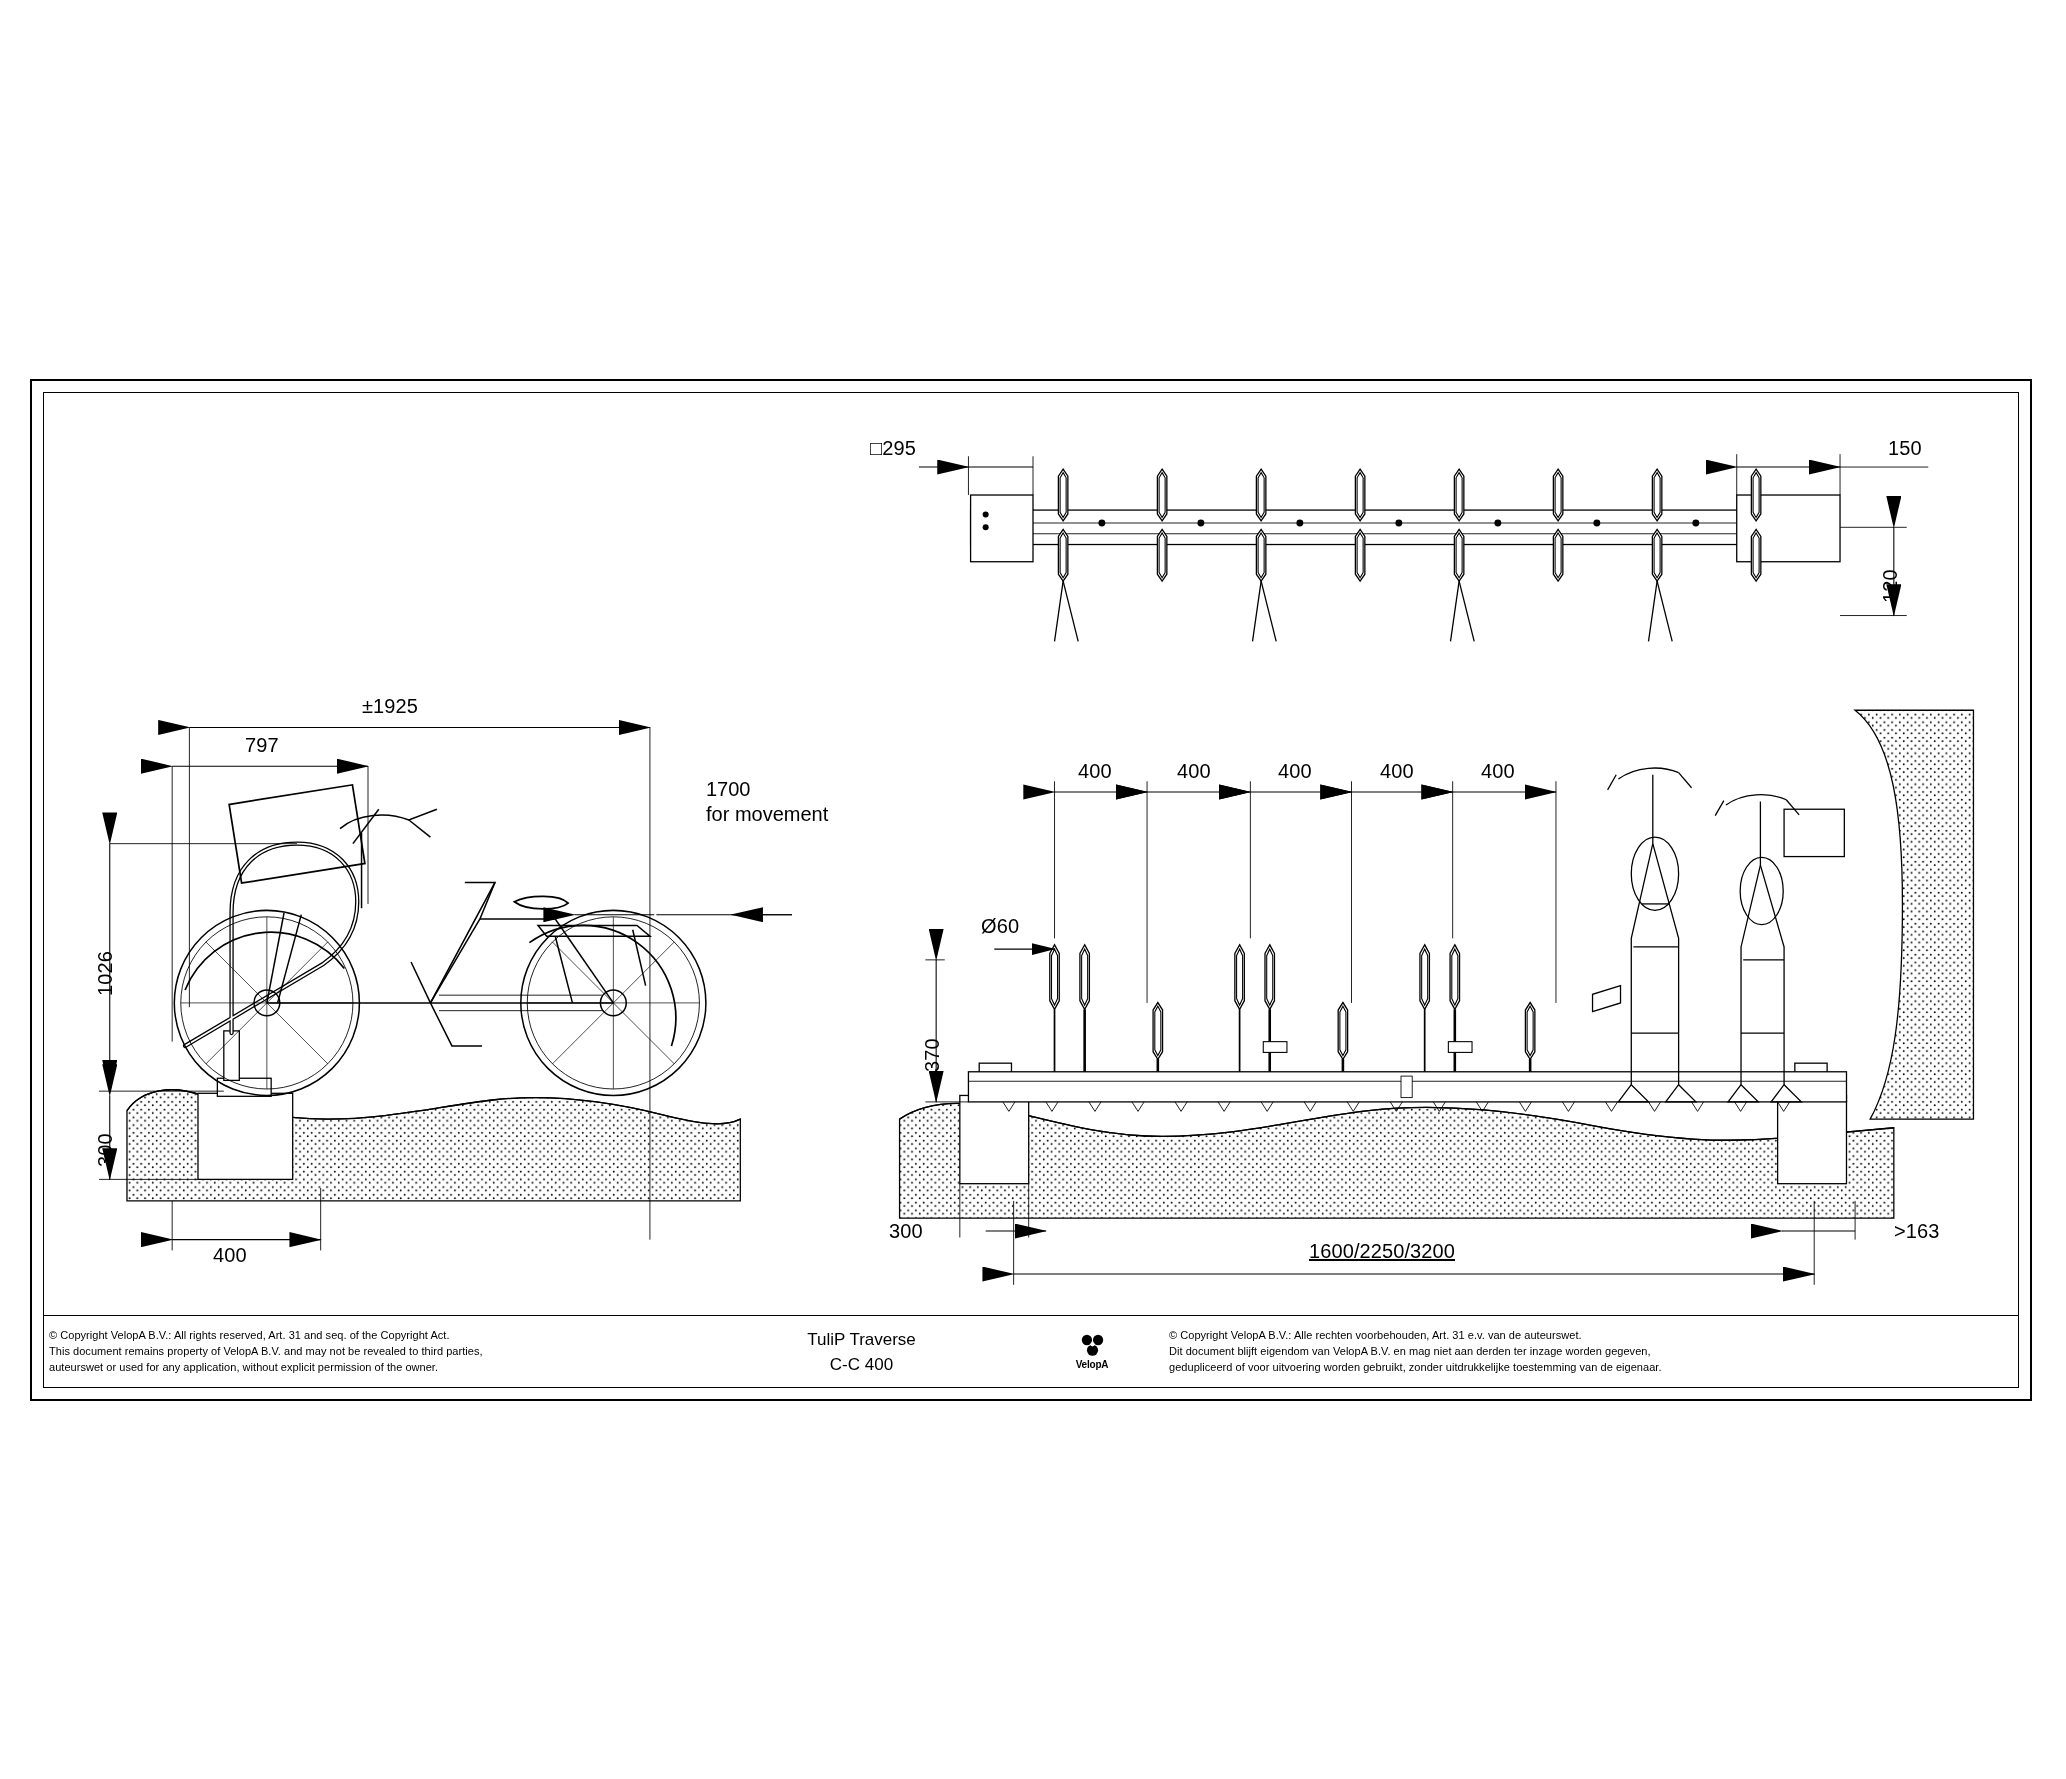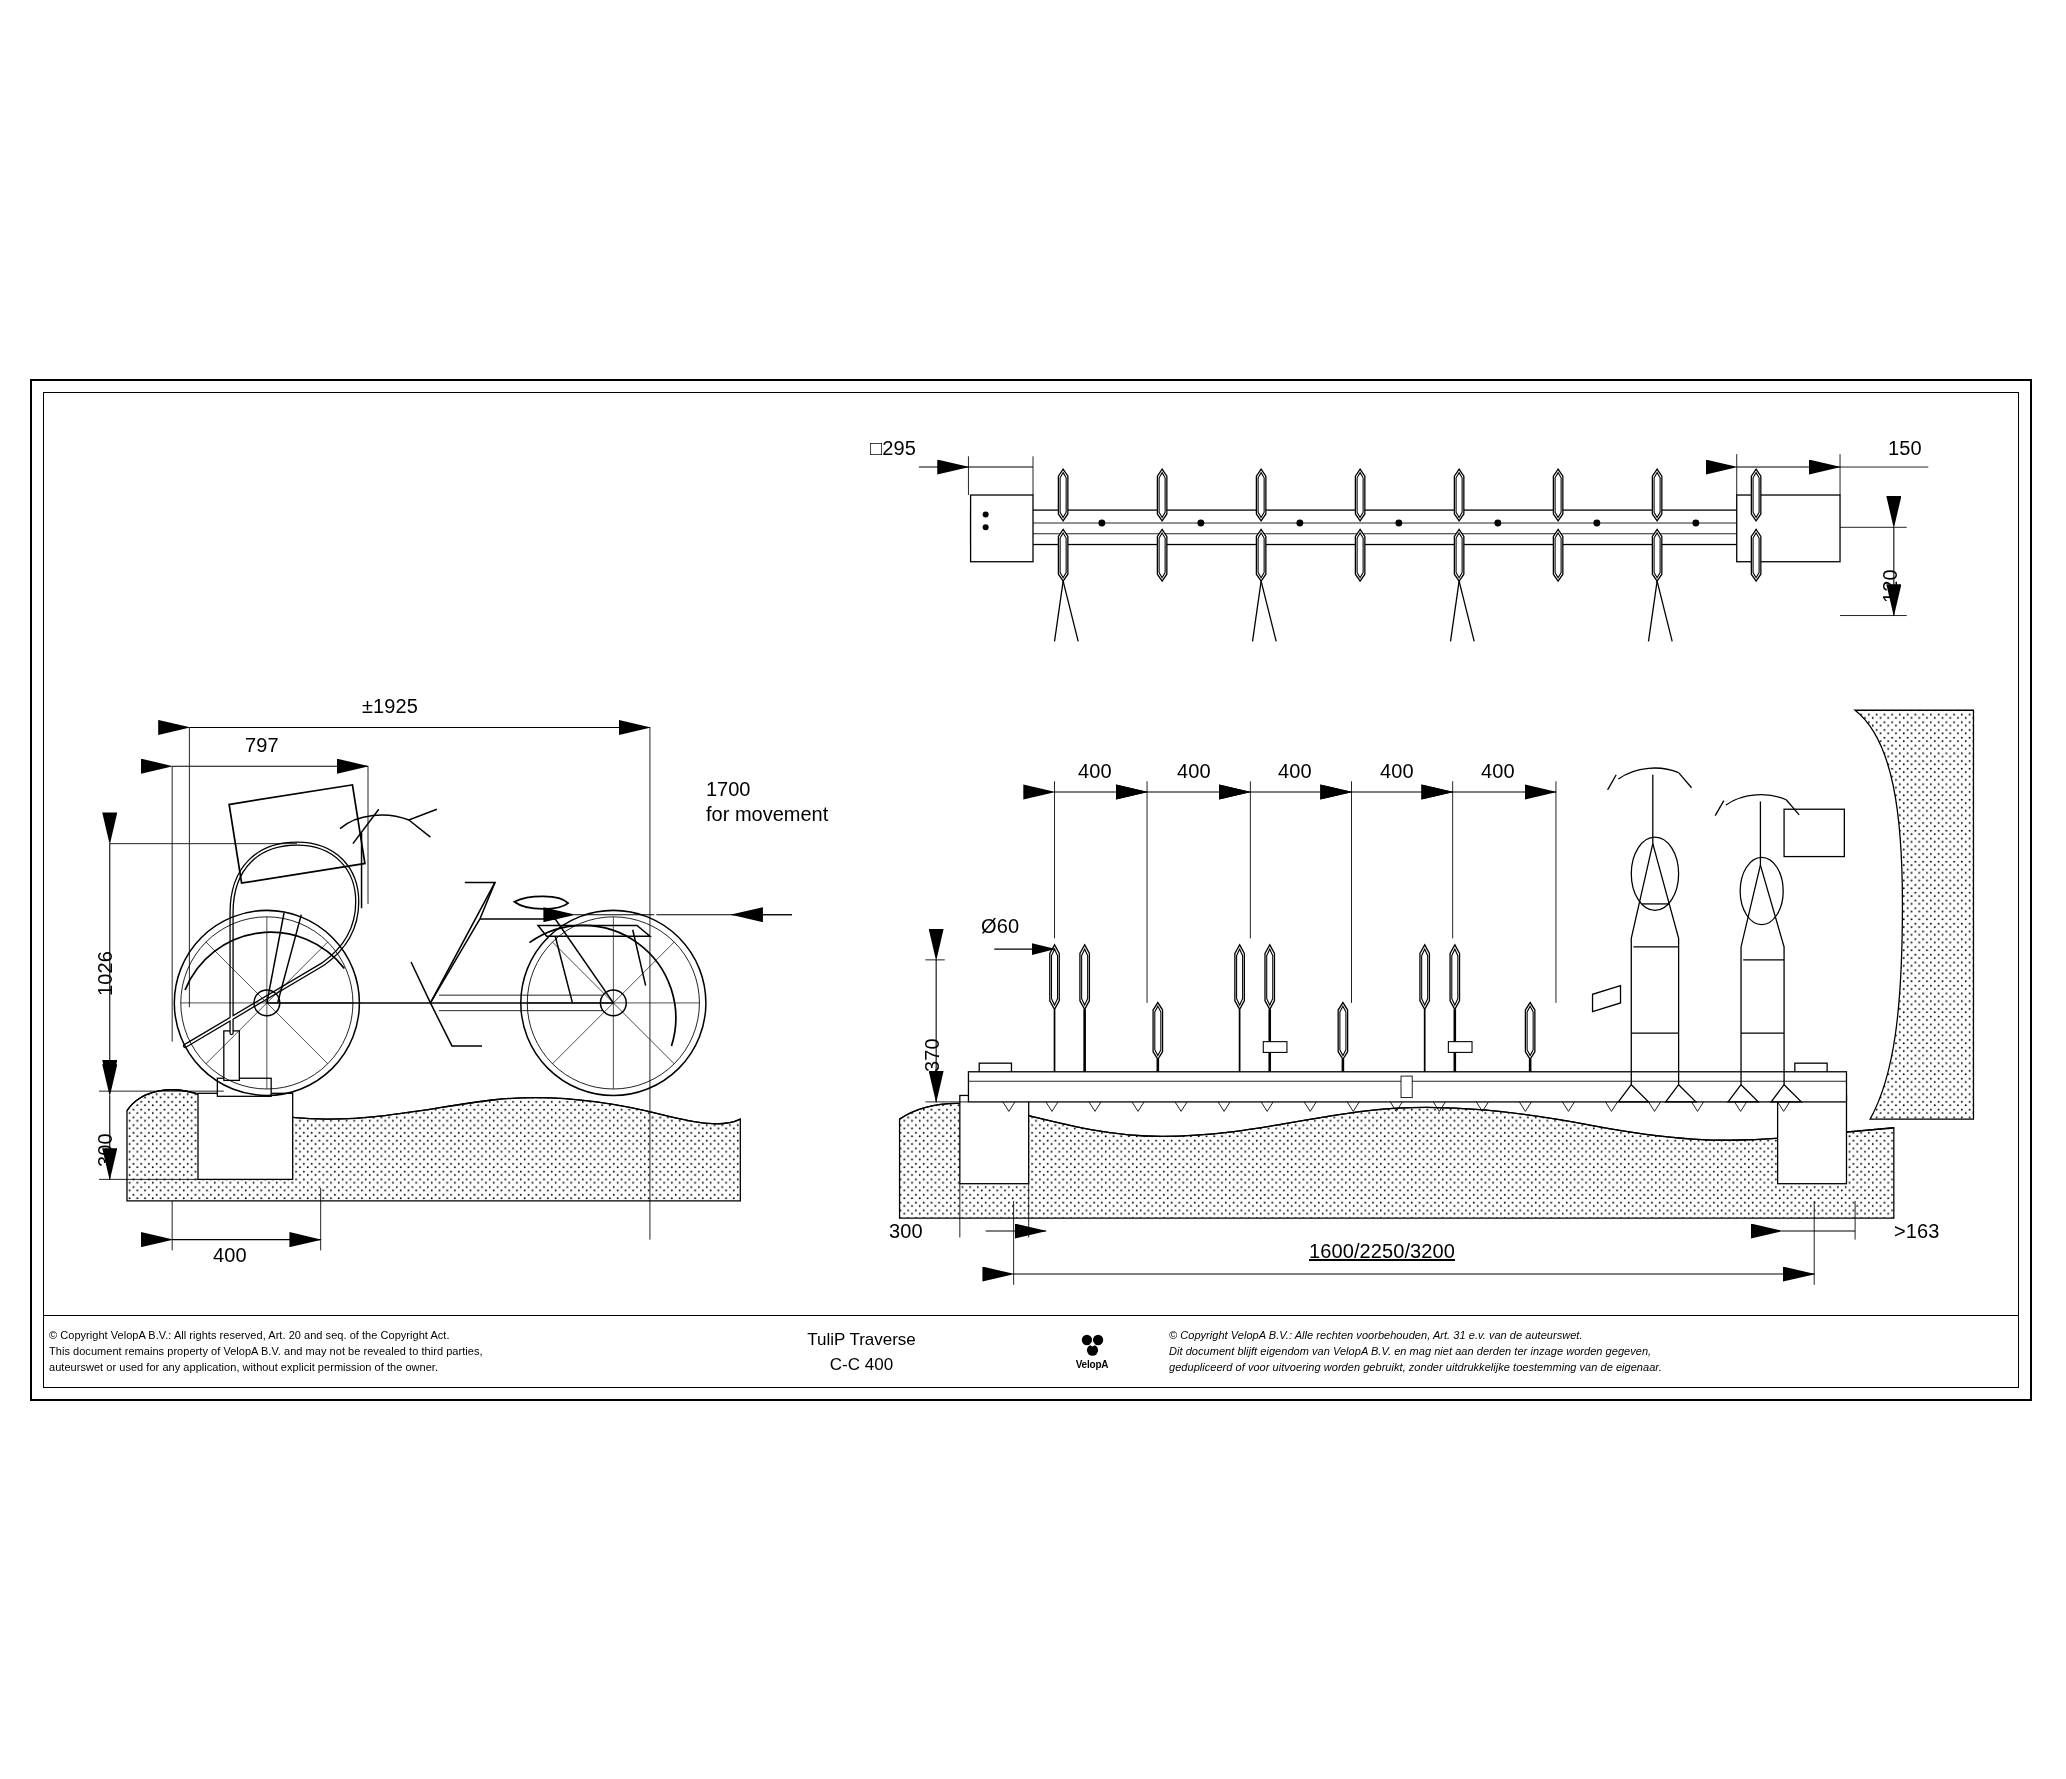--- a/index.html
+++ b/index.html
@@ -56,21 +56,21 @@
     box-sizing: border-box;
     display: flex;
     flex-direction: column;
     justify-content: center;
     padding: 1.7px 6px;
   }
   .tb-copy-left { width: 659px; }
   .tb-name { width: 319px; align-items: center; text-align: center; }
   .tb-logo { width: 142px; align-items: center; justify-content: center; }
   .tb-scale { width: 228px; align-items: center; text-align: center; }
-  .tb-copy-right { width: 628px; text-align: left; font-style: italic; }
+  .tb-copy-right { width: 628px; text-align: left; }
   .tb-copy-left div, .tb-copy-right div {
     font-size: 11px;
     line-height: 1.45;
     letter-spacing: 0.04px;
     white-space: nowrap;
   }
   .tb-name div { font-size: 17px; line-height: 1.5; }
   .tb-scale div { font-size: 17px; line-height: 1.5; }
   
   .logo-wrap {
@@ -495,21 +495,21 @@
   <div class="dim" style="left:1481px; top:760px;">400</div>
 
   <div class="dim" style="left:981px; top:915px;">Ø60</div>
   <div class="dim vert" style="left:921px; top:1072px;">370</div>
   <div class="dim" style="left:889px; top:1220px;">300</div>
   <div class="dim" style="left:1309px; top:1240px;text-decoration:underline;">1600/2250/3200</div>
   <div class="dim" style="left:1894px; top:1220px;">&gt;163</div>
 
   <div class="titleblock">
     <div class="tb-cell tb-copy-left">
-      <div>©  Copyright VelopA B.V.: All rights reserved, Art. 20 and seq. of the Copyright Act.</div>
+      <div>©  Copyright VelopA B.V.: All rights reserved, Art. 31 and seq. of the Copyright Act.</div>
       <div>This document remains property of VelopA B.V. and may not be revealed to third parties,</div>
       <div>auteurswet or used for any application, without explicit permission of the owner.</div>
     </div>
     <div class="tb-cell tb-name">
       <div>TuliP Traverse</div>
       <div>C-C 400</div>
     </div>
     <div class="tb-cell tb-logo">
       <div class="logo-wrap">
         <svg class="logo-mark" viewBox="0 0 86 56">

